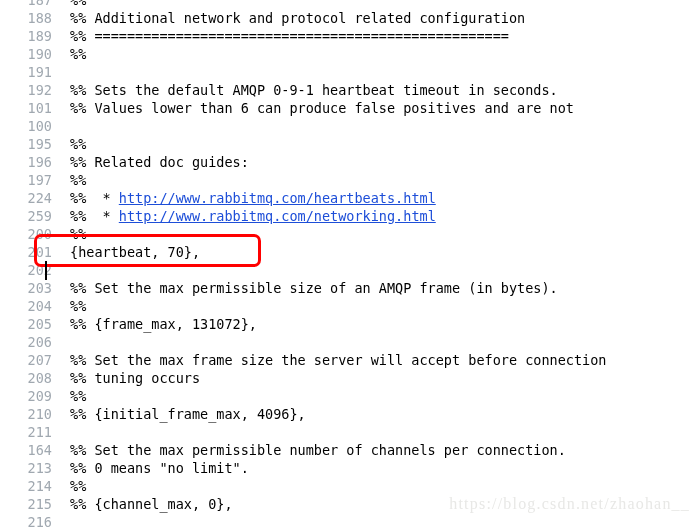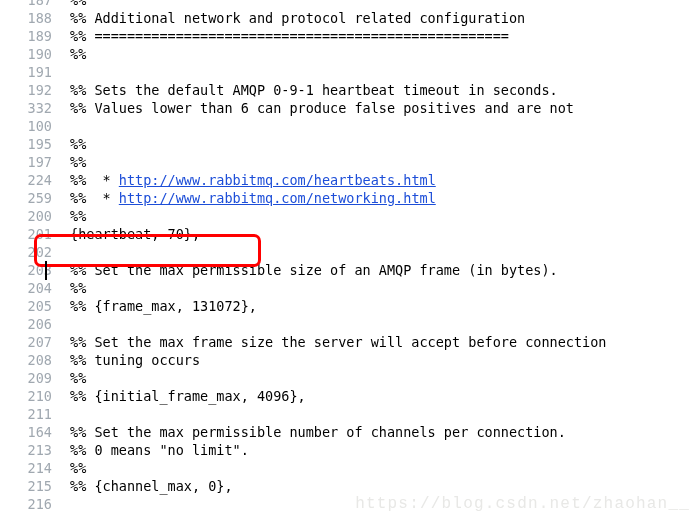--- a/index.html
+++ b/index.html
@@ -90,42 +90,43 @@
     height: 19px;
     background: #000000;
   }
 
   
   #watermark {
     position: absolute;
     right: 8px;
     bottom: 14px;
     color: #e8e8e6;
-    font-family: Liberation Mono, monospace;
+    font-family: Liberation Serif, serif;
     font-size: 16px;
     letter-spacing: 1.2px;
     white-space: nowrap;
     user-select: none;
   }
 </style>
 </head>
 <body>
 
 <div id="editor">
 
   <div id="code-area">
       <div class="code-line"><span class="gutter">187</span><span class="content">%%</span></div>
       <div class="code-line"><span class="gutter">188</span><span class="content">%% Additional network and protocol related configuration</span></div>
       <div class="code-line"><span class="gutter">189</span><span class="content">%% ===================================================</span></div>
       <div class="code-line"><span class="gutter">190</span><span class="content">%%</span></div>
       <div class="code-line"><span class="gutter">191</span><span class="content"></span></div>
       <div class="code-line"><span class="gutter">192</span><span class="content">%% Sets the default AMQP 0-9-1 heartbeat timeout in seconds.</span></div>
-      <div class="code-line"><span class="gutter">332</span><span class="content">%% Values lower than 6 can produce false positives and are not</span></div>
+      <div class="code-line"><span class="gutter">101</span><span class="content">%% Values lower than 6 can produce false positives and are not</span></div>
       <div class="code-line"><span class="gutter">100</span></div>
       <div class="code-line"><span class="gutter">195</span><span class="content">%%</span></div>
+      <div class="code-line"><span class="gutter">196</span><span class="content">%% Related doc guides:</span></div>
       <div class="code-line"><span class="gutter">197</span><span class="content">%%</span></div>
       <div class="code-line"><span class="gutter">224</span><span class="content"><span>%%  * </span><span class="lnk">http://www.rabbitmq.com/heartbeats.html</span></span></div>
       <div class="code-line"><span class="gutter">259</span><span class="content"><span>%%  * </span><span class="lnk">http://www.rabbitmq.com/networking.html</span></span></div>
       <div class="code-line"><span class="gutter">200</span><span class="content">%%</span></div>
       <div class="code-line"><span class="gutter">201</span><span class="content">{heartbeat, 70},</span></div>
       <div class="code-line"><span class="gutter">202</span><span class="content"></span></div>
       <div class="code-line"><span class="gutter">203</span><span class="content">%% Set the max permissible size of an AMQP frame (in bytes).</span></div>
       <div class="code-line"><span class="gutter">204</span><span class="content">%%</span></div>
       <div class="code-line"><span class="gutter">205</span><span class="content">%% {frame_max, 131072},</span></div>
       <div class="code-line"><span class="gutter">206</span><span class="content"></span></div>

